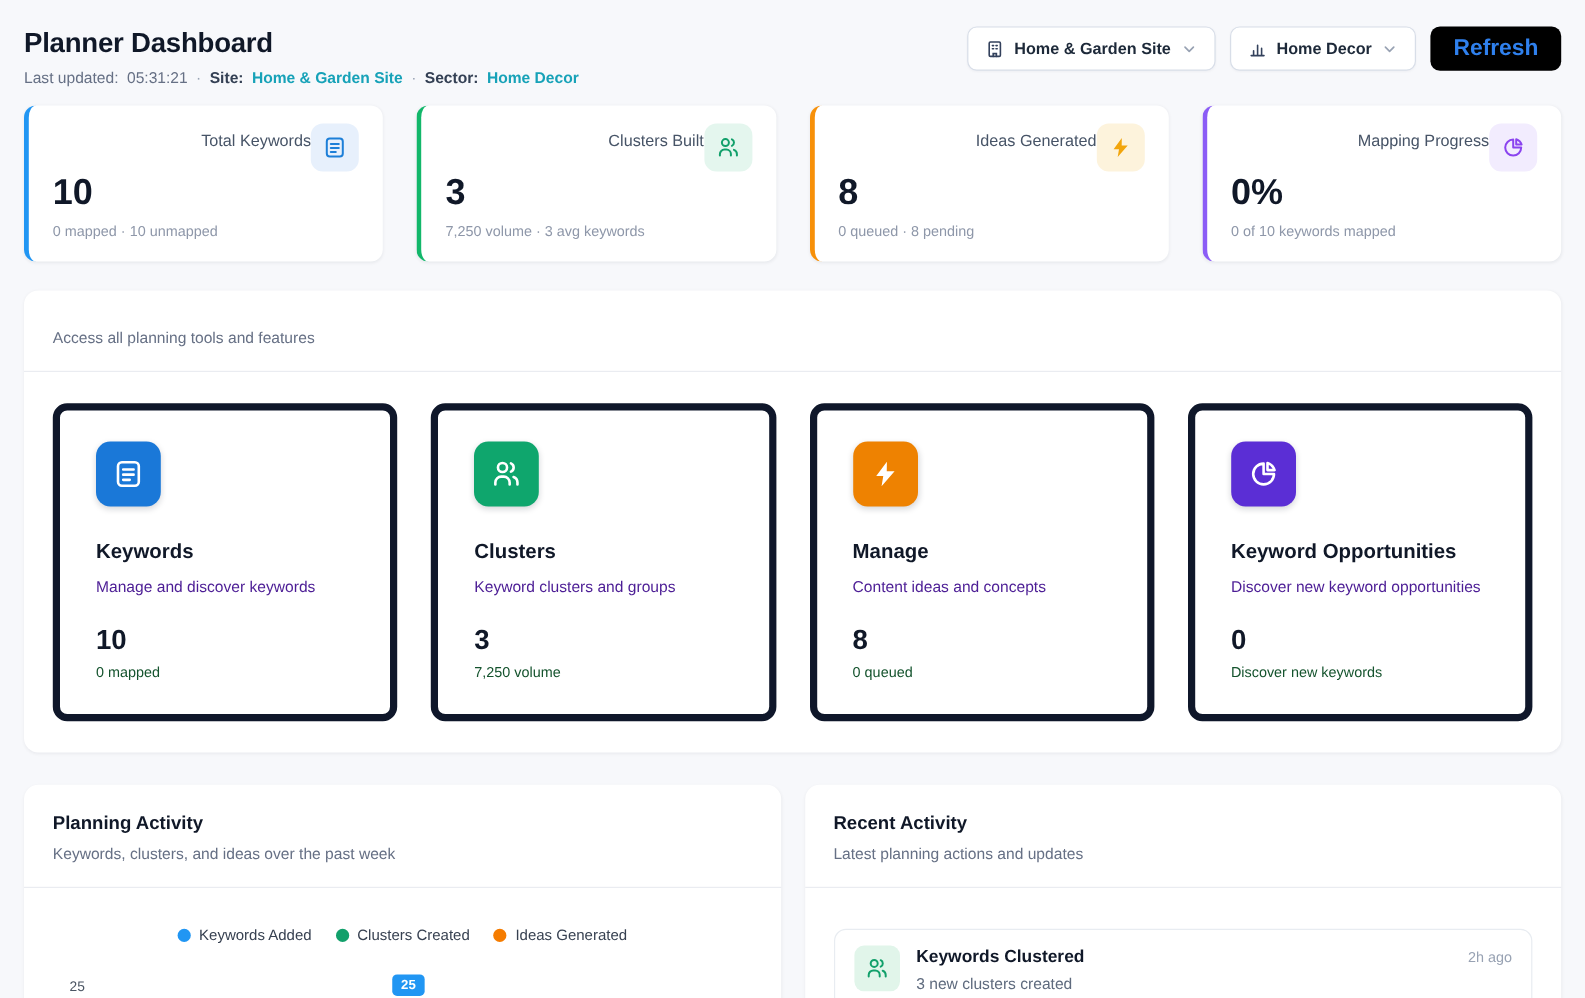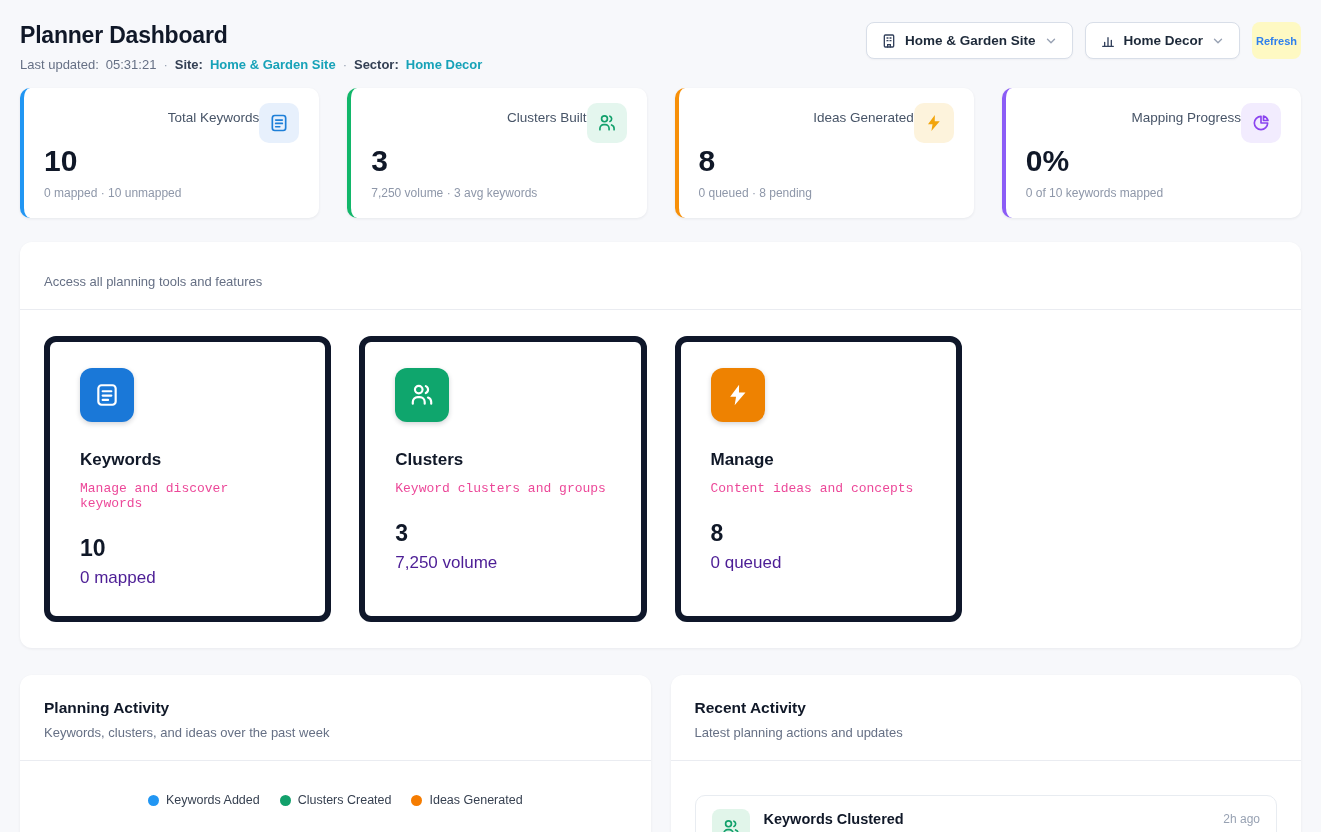--- a/index.html
+++ b/index.html
@@ -26,23 +26,23 @@
     background: #ffffff; border: 1px solid #d8dee8; border-radius: 8px;
     height: 37px; padding: 0 14px; font-family: inherit;
     font-size: 13.5px; font-weight: 600; color: #1d2939; cursor: pointer;
     box-shadow: 0 1px 2px rgba(16,24,40,.04);
   }
   .btn-icon { display: inline-flex; width: 16px; height: 16px; color: #33415c; }
   .btn-icon svg { width: 16px; height: 16px; }
   .chevron { display: inline-flex; width: 14px; height: 14px; color: #98a2b3; }
   .chevron svg { width: 14px; height: 14px; }
   .refresh-btn {
-    background: #fef9c3; color: #2f80ed; border: none; border-radius: 8px;
-    height: 37px; padding: 0 4px; font-family: inherit;
-    font-size: 11px; font-weight: 700; cursor: pointer;
+    background: #000000; color: #2f80ed; border: none; border-radius: 8px;
+    height: 37px; padding: 0 19px; font-family: inherit;
+    font-size: 19px; font-weight: 700; cursor: pointer;
   }
 
   
   .stats { margin-top: 16px; display: grid; grid-template-columns: repeat(4, 1fr); gap: 28px; }
   .stat-card {
     background: #fff; border-radius: 10px; padding: 15px 20px 14px;
     box-shadow: 0 1px 3px rgba(16,24,40,.07);
     border-left: 4px solid transparent; height: 130px;
   }
   .stat-card.acc-blue   { border-left-color: #2196f3; }
@@ -84,23 +84,23 @@
     width: 54px; height: 54px; border-radius: 12px; color: #fff;
     display: inline-flex; align-items: center; justify-content: center;
     box-shadow: 0 2px 5px rgba(16,24,40,.18);
   }
   .module-icon svg { width: 26px; height: 26px; }
   .mi-blue   { background: #1a78d8; }
   .mi-green  { background: #0fa66d; }
   .mi-orange { background: #ee8201; }
   .mi-purple { background: #5b2ed5; }
   .module-title { font-size: 17px; font-weight: 700; margin-top: 28px; color: #101828; }
-  .module-desc { font-size: 13px; color: #ec4899; margin-top: 11px; font-family: Liberation Mono, monospace; }
+  .module-desc { font-size: 13px; color: #4c1d95; margin-top: 11px; }
   .module-value { font-size: 23px; font-weight: 800; margin-top: 24px; color: #101828; }
-  .module-sub { font-size: 17px; color: #4c1d95; margin-top: 6px; }
+  .module-sub { font-size: 12px; color: #14532d; margin-top: 6px; }
 
   
   .bottom-grid { margin-top: 27px; display: grid; grid-template-columns: 1fr 1fr; gap: 20px; }
   .bottom-grid .panel { height: 430px; }
 
   
   .legend { display: flex; justify-content: center; gap: 20px; margin: 6px 0 0; }
   .legend-item { display: inline-flex; align-items: center; gap: 7px; font-size: 12.5px; color: #374151; cursor: pointer; }
   .dot { width: 11px; height: 11px; border-radius: 50%; display: inline-block; }
   .dot-blue { background: #2196f3; }
@@ -284,20 +284,32 @@
             <svg viewBox="0 0 24 24" fill="currentColor">
                 <path d="M13 2.5L4.8 13.6h5.4L8.9 21.5 18.9 9.8h-6L13 2.5z"></path>
               </svg>
           </span>
           <div class="module-title">Manage</div>
           <div class="module-desc">Content ideas and concepts</div>
           <div class="module-value">8</div>
           <div class="module-sub">0 queued</div>
         </a>
 
+        <a class="module-card">
+          <span class="module-icon mi-purple">
+            <svg viewBox="0 0 24 24" fill="none" stroke="currentColor" stroke-width="2" stroke-linejoin="round">
+                <path d="M12 4a8 8 0 1 0 8 8h-8V4z"></path>
+                <path d="M15 3.6A8 8 0 0 1 20.4 9H15V3.6z"></path>
+              </svg>
+          </span>
+          <div class="module-title">Keyword Opportunities</div>
+          <div class="module-desc">Discover new keyword opportunities</div>
+          <div class="module-value">0</div>
+          <div class="module-sub">Discover new keywords</div>
+        </a>
 
       </div>
     </div>
   </section>
 
   <section class="bottom-grid">
 
     <div class="panel">
       <div class="panel-head">
         <div class="panel-title">Planning Activity</div>

